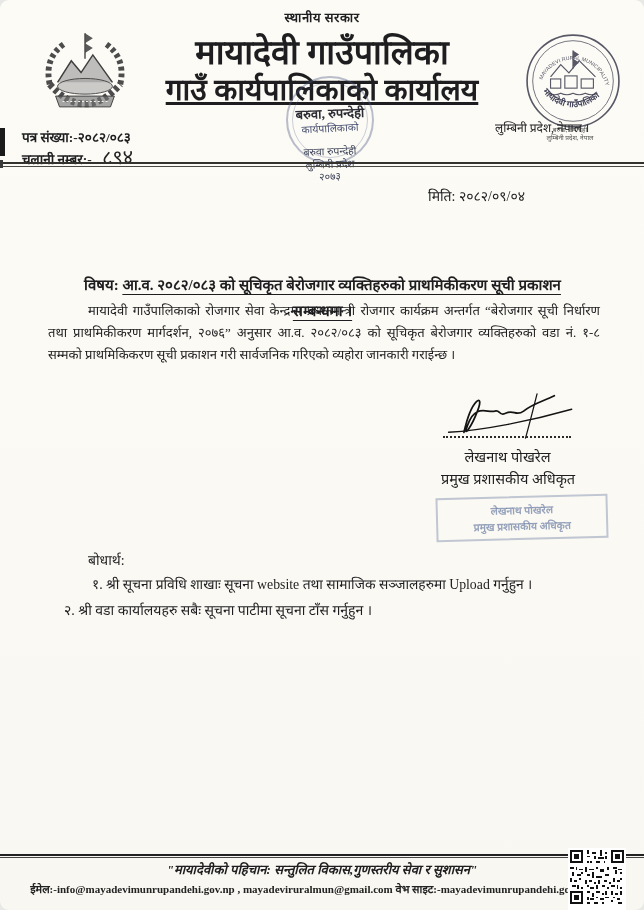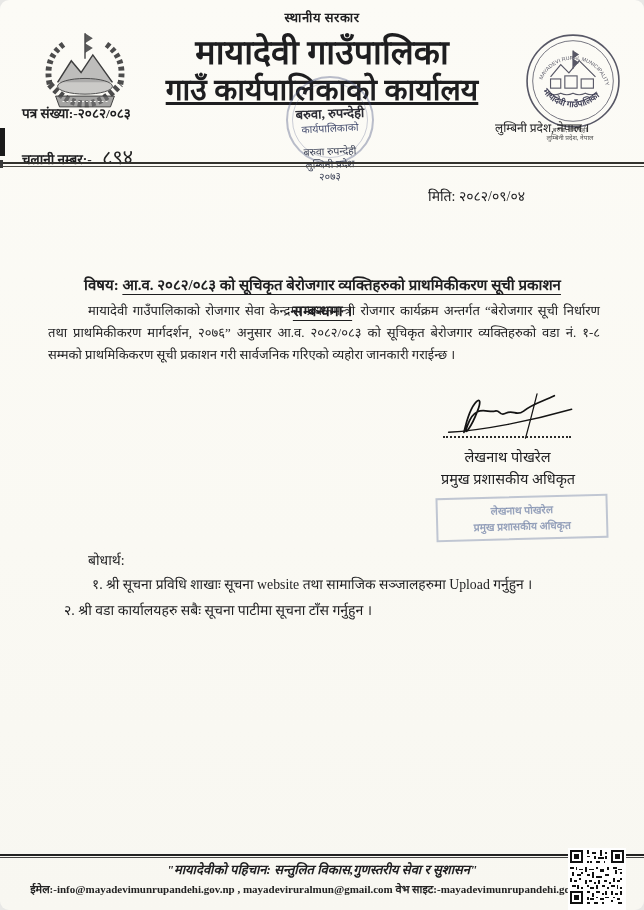--- a/index.html
+++ b/index.html
@@ -14,21 +14,21 @@
 
   .tagline { top:8px; left:0; width:100%; font-size:13px; font-weight:bold; letter-spacing:.5px; }
   .title-muni { top:28px; left:0; width:100%; font-size:34px; font-weight:bold; }
   .title-office { top:68px; left:0; width:100%; font-size:30px; font-weight:bold;text-decoration:underline; }
 
   .emblem-left { top:28px; left:36px; }
   .seal-right { top:32px; left:524px; }
   .seal-sub { top:126px; left:505px; width:130px; font-size:6.5px; color:#555; line-height:1.2; }
   .province-line { top:119px; left:495px; width:145px; font-size:12px; }
 
-  .letter-no { top:104px; left:22px; font-size:13.5px; font-weight:bold; }
+  .letter-no { top:128px; left:22px; font-size:13.5px; font-weight:bold; }
   .chalani { top:143px; left:22px; font-size:13.5px; font-weight:bold; }
   .chalani .hand {
     display:inline-block; font-family:"DejaVu Sans", sans-serif; font-weight:normal;
     font-size:20px; margin-left:10px; transform:rotate(-2deg); color:#222;
   }
   .date-line { top:186px; left:428px; font-size:14px; }
 
   .rule-top { top:162px; left:0; width:644px; height:5px;
     border-top:2px solid #33322e; border-bottom:1.5px solid #4a4944; }
 

